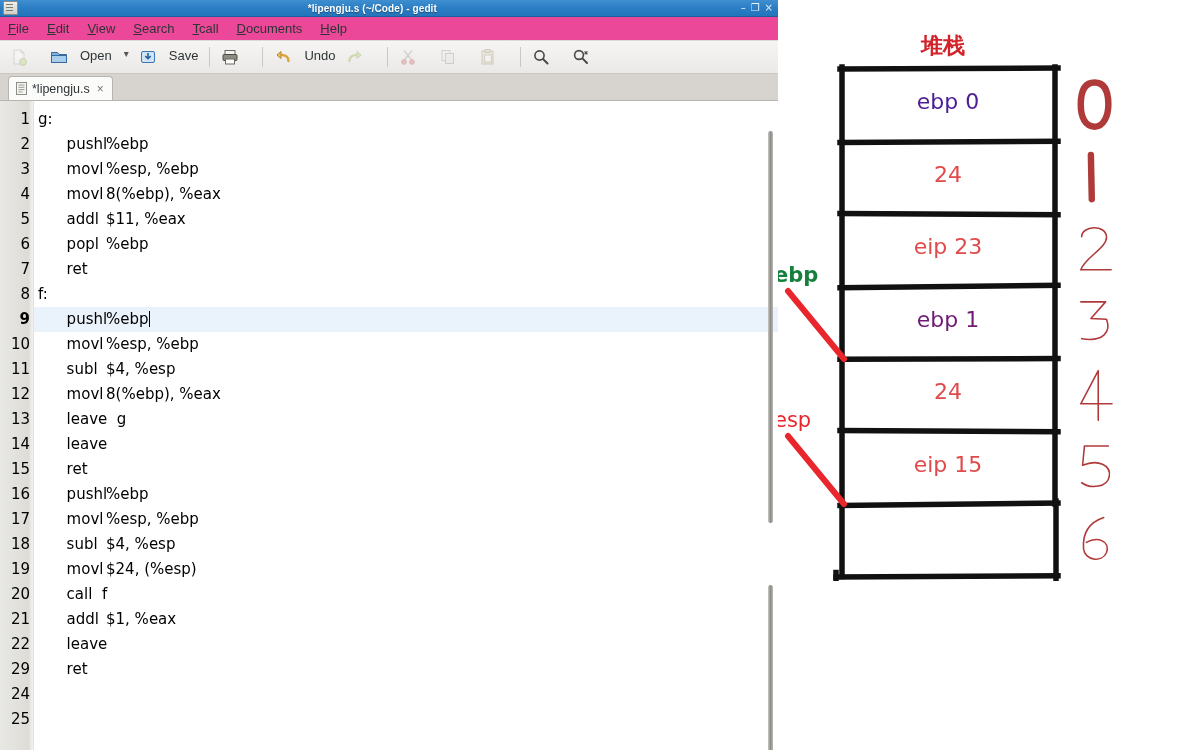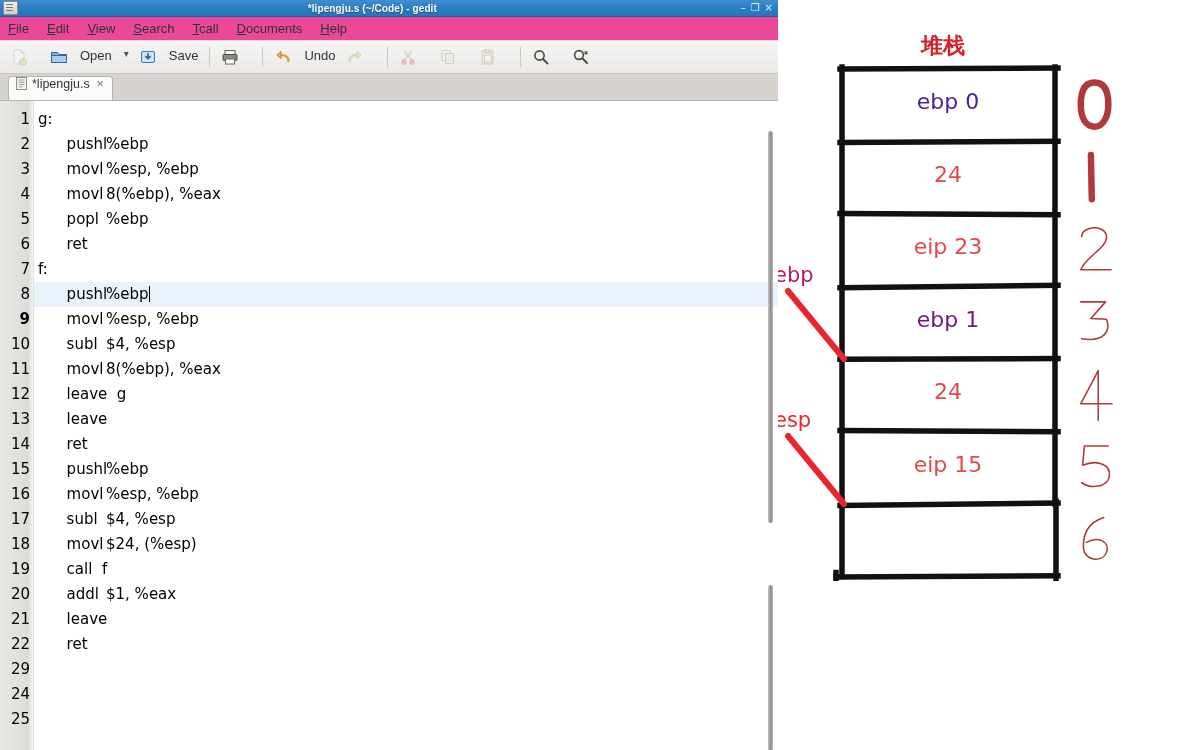--- a/index.html
+++ b/index.html
@@ -78,21 +78,21 @@
   .dim { opacity: .32; }
 
   
   .tabbar {
     height: 26px; background: #d7d3cf;
     border-bottom: 1px solid #b8b4b0;
     display: flex; align-items: flex-end; padding-left: 8px;
     position: relative;
   }
   .tab {
-    display: flex; gap: 5px;
+    display: flex; align-items: center; gap: 5px;
     height: 23px; padding: 0 8px 0 7px;
     background: #fbfbfa;
     border: 1px solid #b8b4b0; border-bottom: none;
     border-radius: 4px 4px 0 0;
     font-size: 12.5px; color: #2e3436;
     cursor: default;
   }
   .tab-close { color: #7a7a72; font-size: 12px; padding-left:2px; }
 
   
@@ -326,20 +326,21 @@
           <div class="ln">29</div>
           <div class="ln">24</div>
           <div class="ln">25</div>
         </div>
       <div class="code">
         <div class="codelines" id="codelines">
             <div class="cl"><span class="mn">g:</span><span></span></div>
             <div class="cl"><span class="mn">      pushl</span><span>%ebp</span></div>
             <div class="cl"><span class="mn">      movl</span><span>%esp, %ebp</span></div>
             <div class="cl"><span class="mn">      movl</span><span>8(%ebp), %eax</span></div>
+            <div class="cl"><span class="mn">      addl</span><span>$11, %eax</span></div>
             <div class="cl"><span class="mn">      popl</span><span>%ebp</span></div>
             <div class="cl"><span class="mn">      ret</span><span></span></div>
             <div class="cl"><span class="mn">f:</span><span></span></div>
             <div class="cl row-hl"><span class="mn">      pushl</span><span>%ebp</span><span class="caret"></span></div>
             <div class="cl"><span class="mn">      movl</span><span>%esp, %ebp</span></div>
             <div class="cl"><span class="mn">      subl</span><span>$4, %esp</span></div>
             <div class="cl"><span class="mn">      movl</span><span>8(%ebp), %eax</span></div>
             <div class="cl"><span class="mn">      leave  g</span><span></span></div>
             <div class="cl"><span class="mn">      leave</span><span></span></div>
             <div class="cl"><span class="mn">      ret</span><span></span></div>
@@ -401,18 +402,18 @@
     </svg>
     <div id="cell-labels">
         <div class="cellv" style="top: 80.25px; color: #4c1d95;">ebp 0</div>
         <div class="cellv" style="top: 152.75px; color: rgb(224, 74, 74);">24</div>
         <div class="cellv" style="top: 225.25px; color: rgb(224, 74, 74);">eip 23</div>
         <div class="cellv" style="top: 297.75px; color: #701a75;">ebp 1</div>
         <div class="cellv" style="top: 370.25px; color: rgb(224, 74, 74);">24</div>
         <div class="cellv" style="top: 442.75px; color: rgb(224, 74, 74);">eip 15</div>
       </div>
     <div id="ptr-labels">
-        <div class="ptr" style="left: -4px; top: 254px; color: #be185d;">ebp</div>
+        <div class="ptr" style="left: -4px; top: 254px; color: #15803d; font-weight: bold;">ebp</div>
         <div class="ptr" style="left: -4px; top: 399px; color: rgb(232, 38, 44);">esp</div>
       </div>
   </div>
 
 </div>
 
 </body></html>

